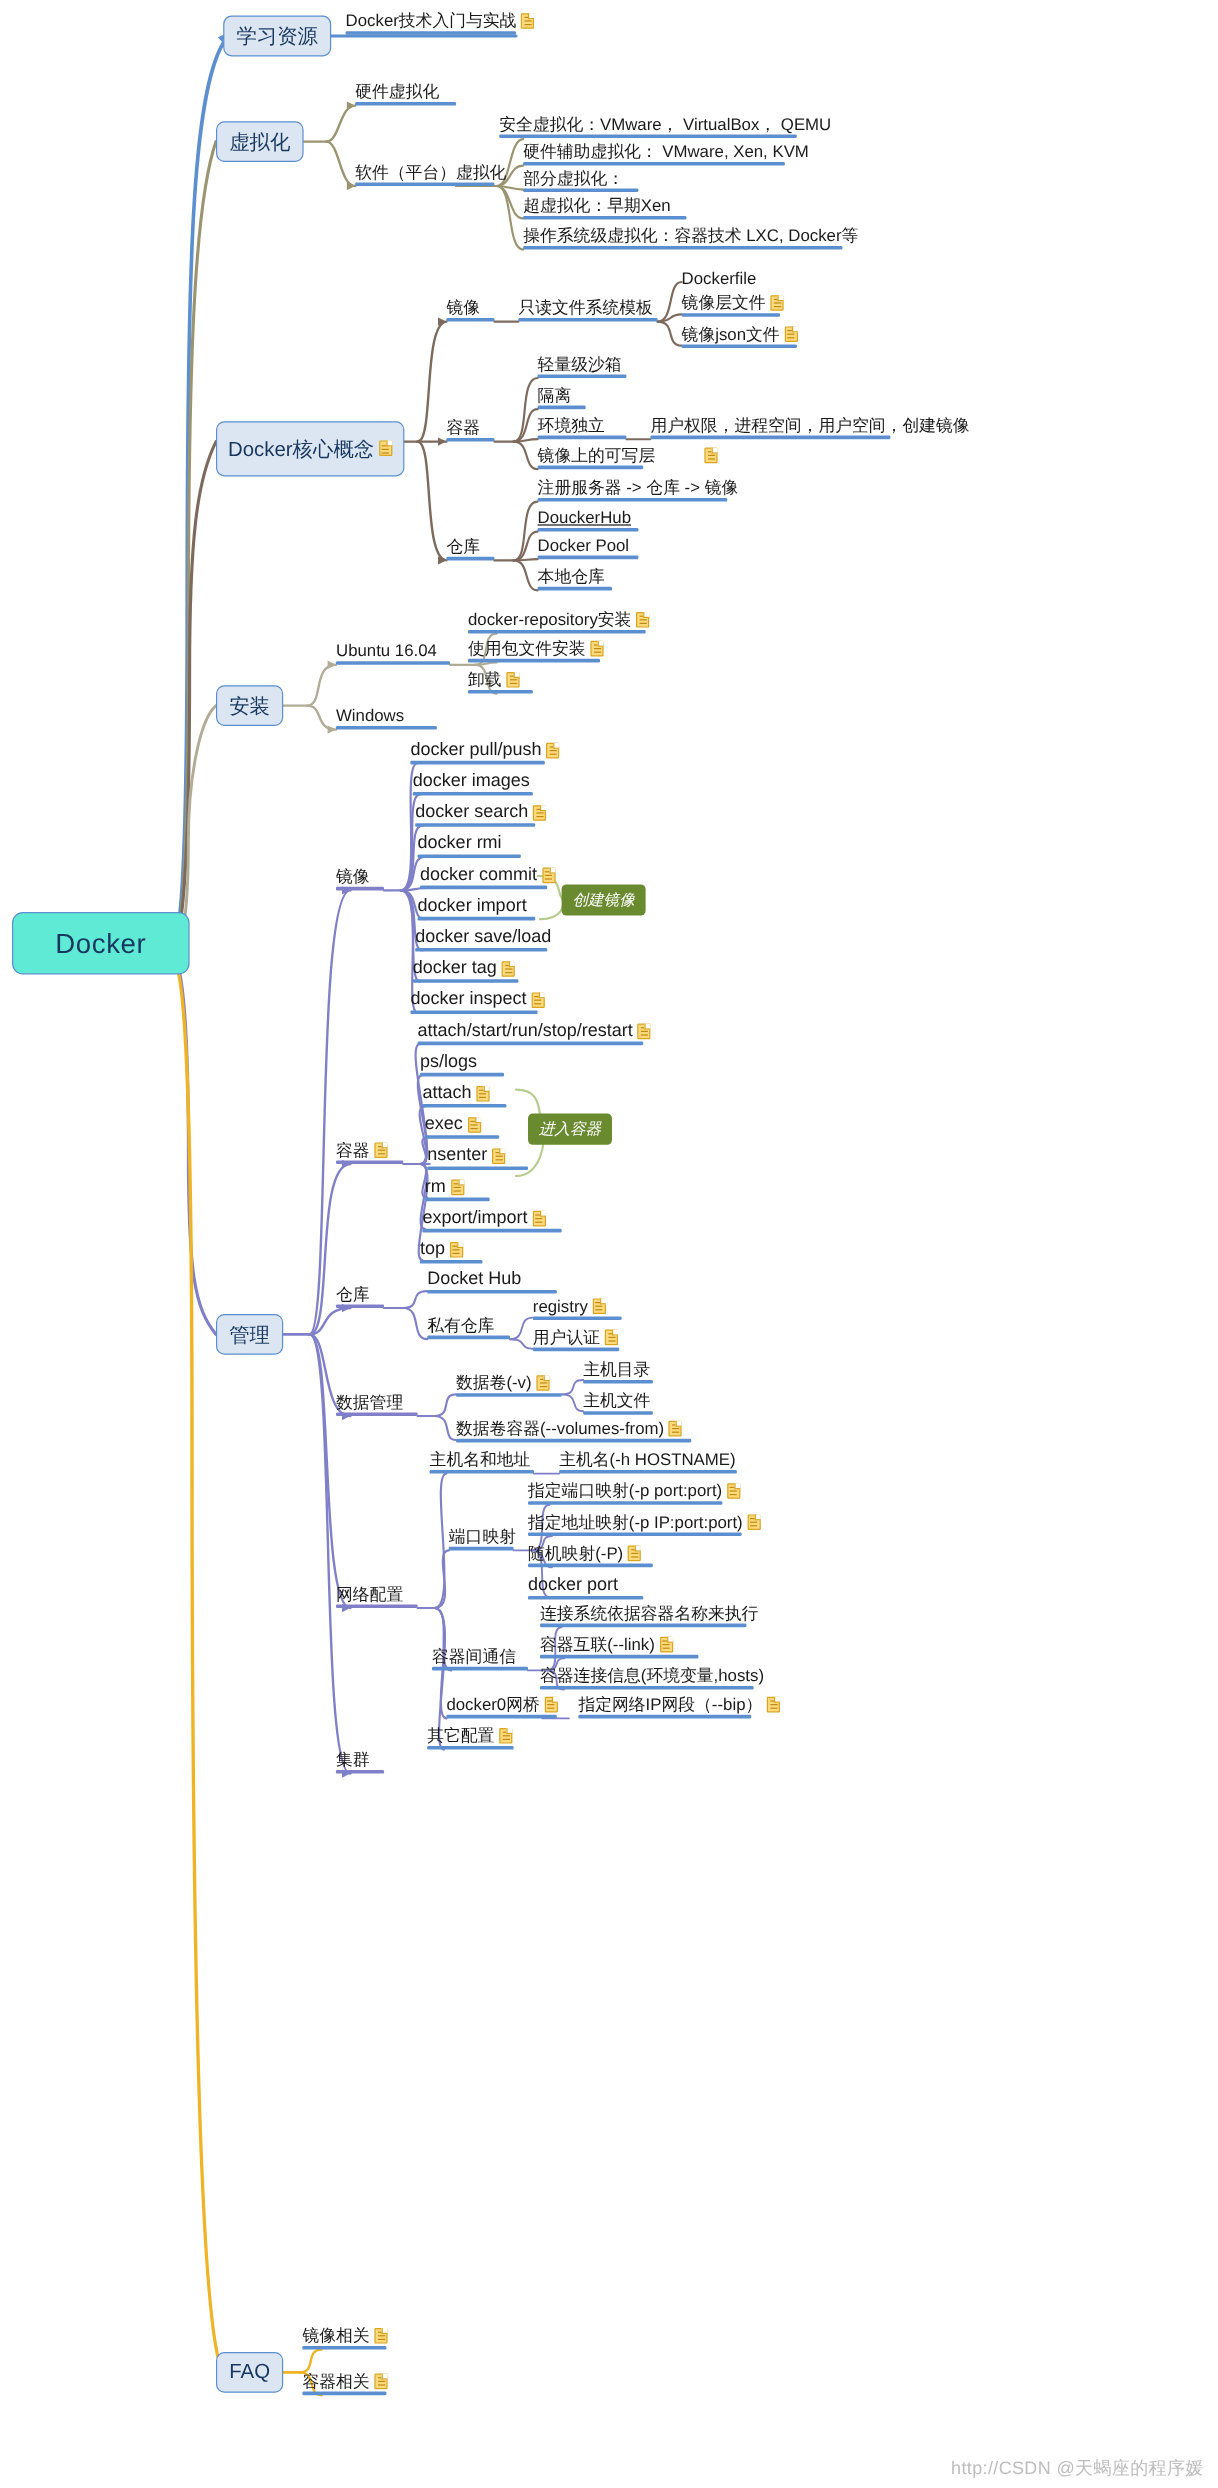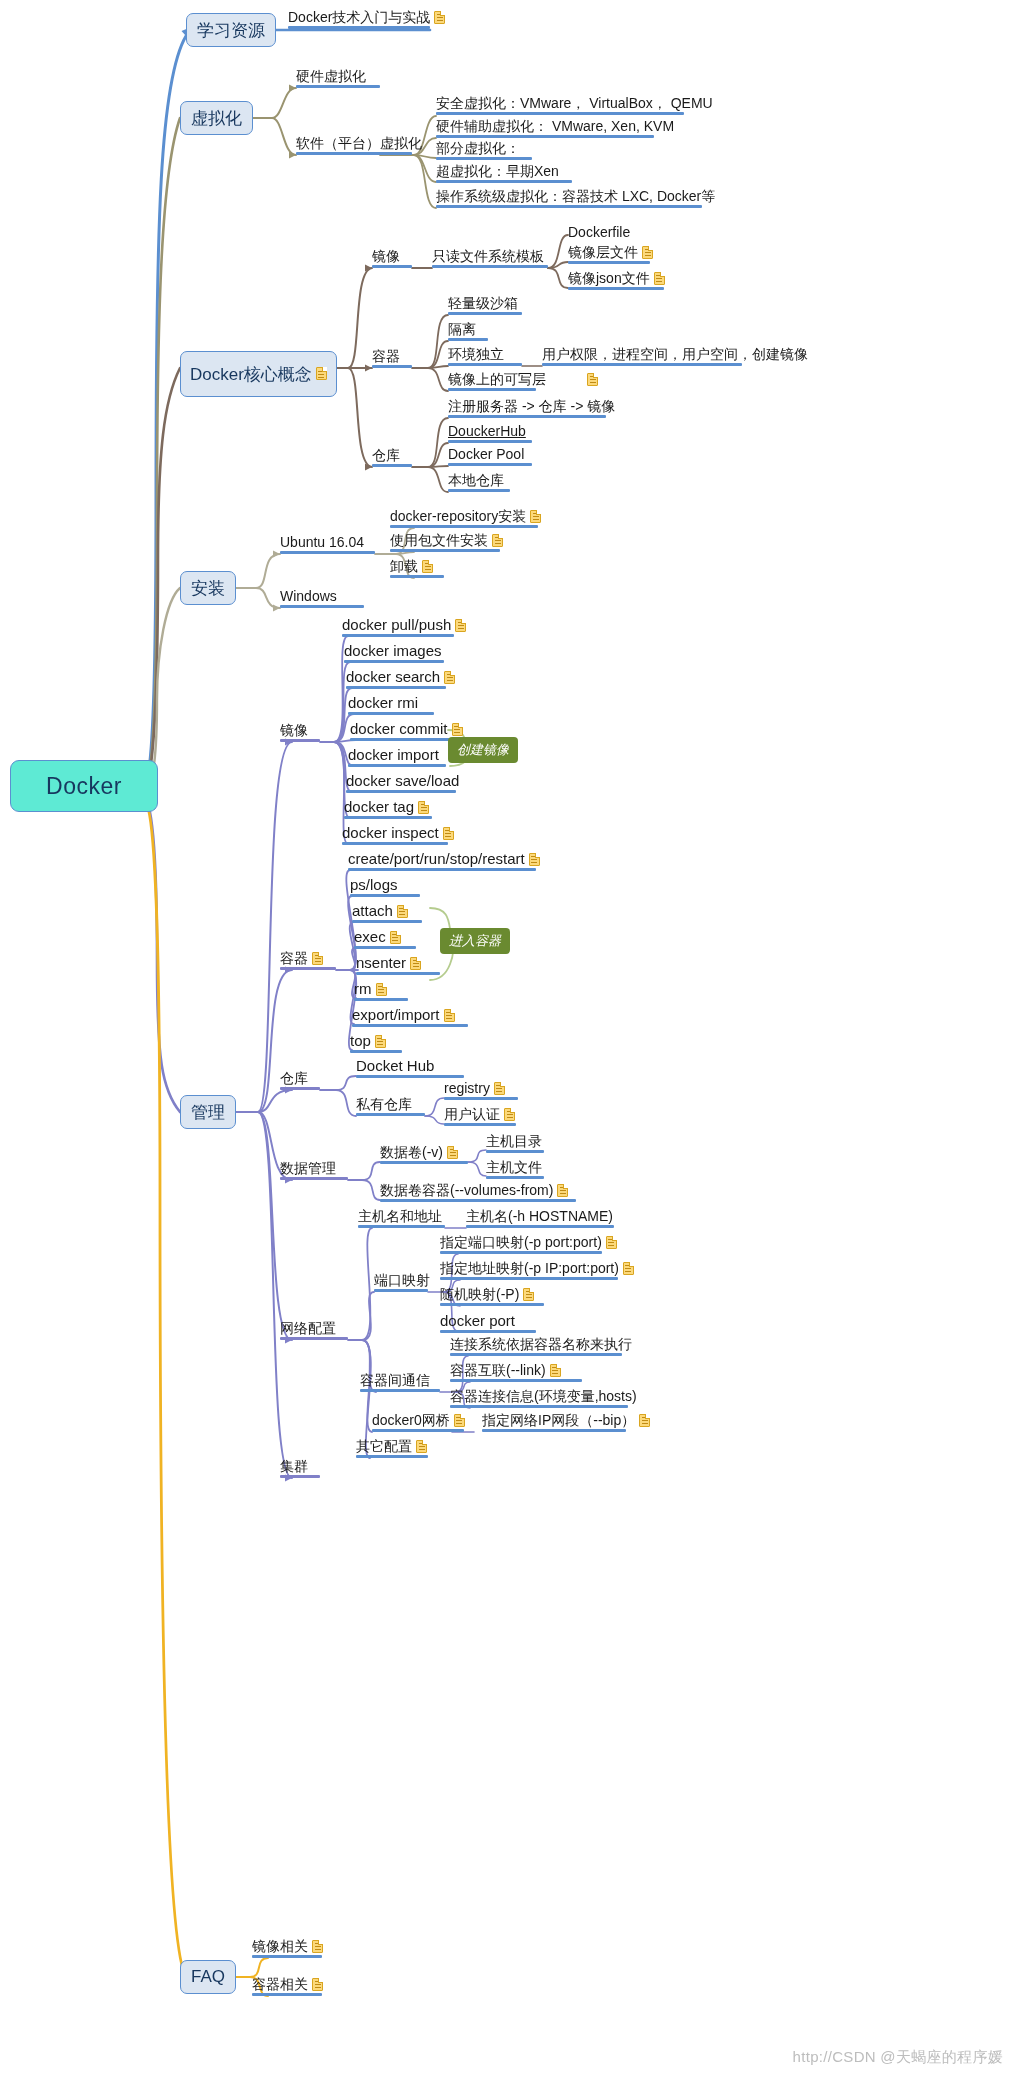--- a/index.html
+++ b/index.html
@@ -332,21 +332,21 @@
       </span>
   </div>
 
   <div class="tnode" style="left:296px; top:69px; width:84px; font-size:14px; --ul:#5b8fd0;">
     <span class="label">硬件虚拟化</span>
   </div>
   <div class="tnode" style="left:296px; top:136px; width:116px; font-size:14px; --ul:#5b8fd0;">
     <span class="label">软件（平台）虚拟化</span>
   </div>
 
-  <div class="tnode" style="left:436px; top:96px; width:248px; font-size:14px; --ul:#5b8fd0;">
+  <div class="tnode" style="left:416px; top:96px; width:248px; font-size:14px; --ul:#5b8fd0;">
     <span class="label">安全虚拟化：VMware， VirtualBox， QEMU</span>
   </div>
   <div class="tnode" style="left:436px; top:119px; width:218px; font-size:14px; --ul:#5b8fd0;">
     <span class="label">硬件辅助虚拟化： VMware, Xen, KVM</span>
   </div>
   <div class="tnode" style="left:436px; top:141px; width:96px; font-size:14px; --ul:#5b8fd0;">
     <span class="label">部分虚拟化：</span>
   </div>
   <div class="tnode" style="left:436px; top:164px; width:136px; font-size:14px; --ul:#5b8fd0;">
     <span class="label">超虚拟化：早期Xen</span>
@@ -486,21 +486,21 @@
       </span>
   </div>
 
   <div class="tnode" style="left:280px; top:951px; width:56px; font-size:14px; --ul:#8080c8;">
     <span class="label">容器</span>
     <span class="doc-icon">
         <i></i>
       </span>
   </div>
   <div class="tnode" style="left:348px; top:851px; width:188px; font-size:15px; --ul:#5b8fd0;">
-    <span class="label">create/port/run/stop/restart</span>
+    <span class="label">attach/start/run/stop/restart</span>
     <span class="doc-icon">
         <i></i>
       </span>
   </div>
   <div class="tnode" style="left:350px; top:877px; width:70px; font-size:15px; --ul:#5b8fd0;">
     <span class="label">ps/logs</span>
   </div>
   <div class="tnode" style="left:352px; top:903px; width:70px; font-size:15px; --ul:#5b8fd0;">
     <span class="label">attach</span>
     <span class="doc-icon">
@@ -661,21 +661,21 @@
         <i></i>
       </span>
   </div>
   <div class="tnode" style="left:252px; top:1977px; width:70px; font-size:14px; --ul:#5b8fd0;">
     <span class="label">容器相关</span>
     <span class="doc-icon">
         <i></i>
       </span>
   </div>
 
-  <div class="callout" style="left:448px; top:737px;font-family:Liberation Serif, serif;">
+  <div class="callout" style="left:468px; top:737px;font-family:Liberation Serif, serif;">
     <span>创建镜像</span>
   </div>
   <div class="callout" style="left:440px; top:928px;">
     <span>进入容器</span>
   </div>
 
   <div class="watermark">http://CSDN @天蝎座的程序媛</div>
 
 </div>
 

